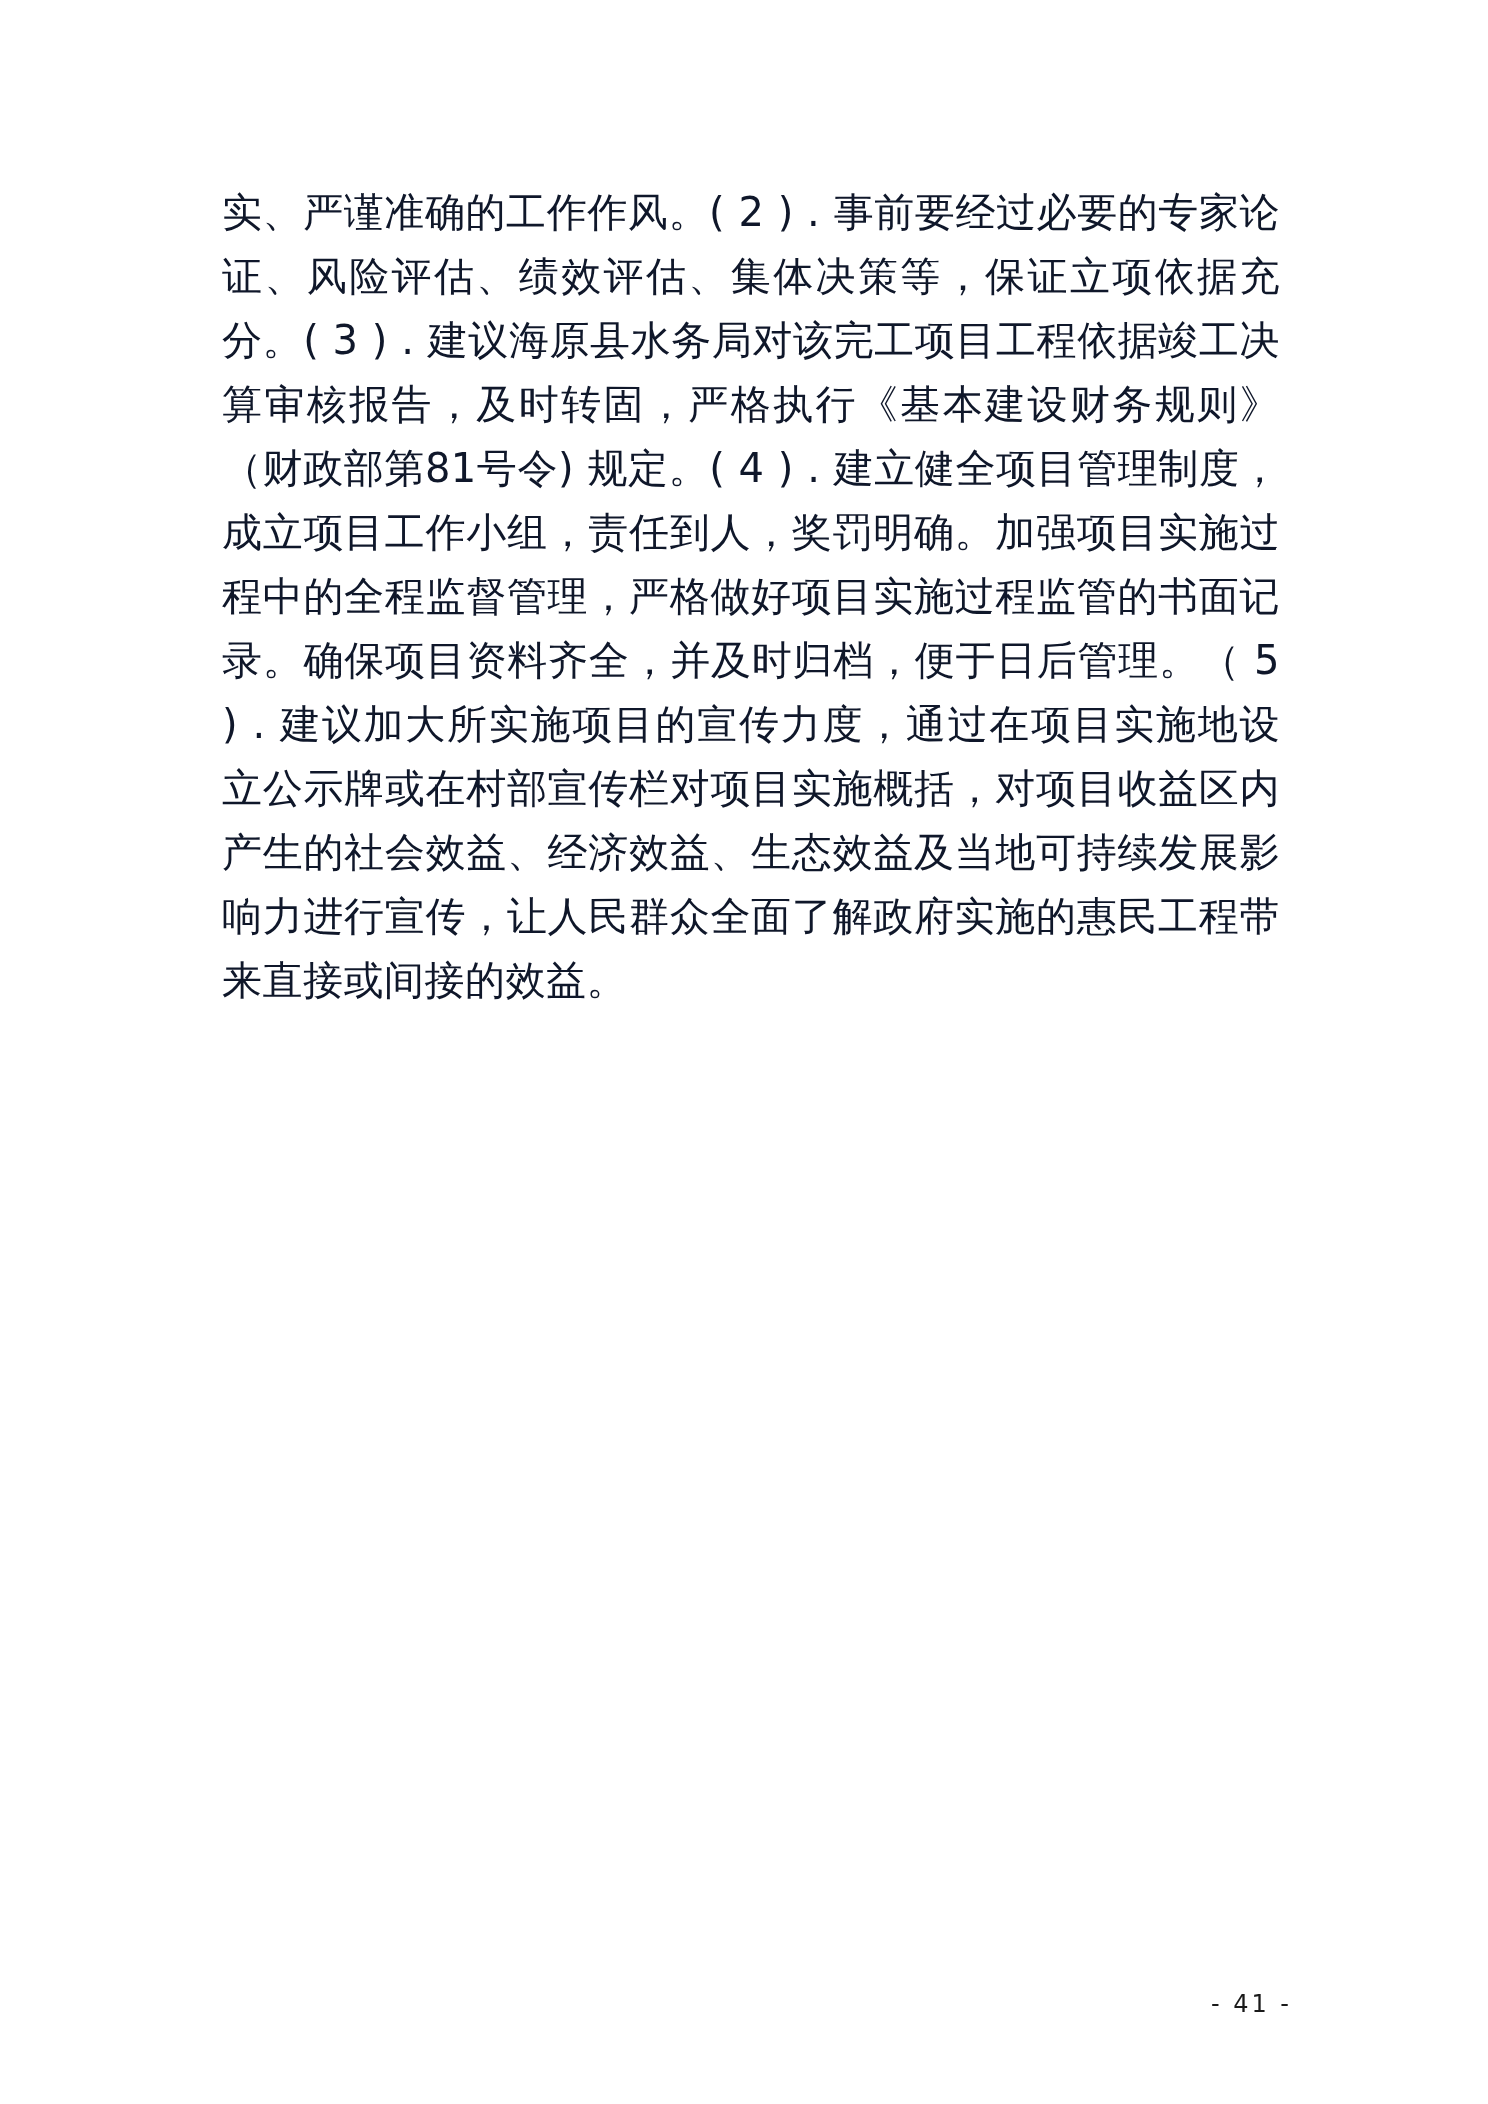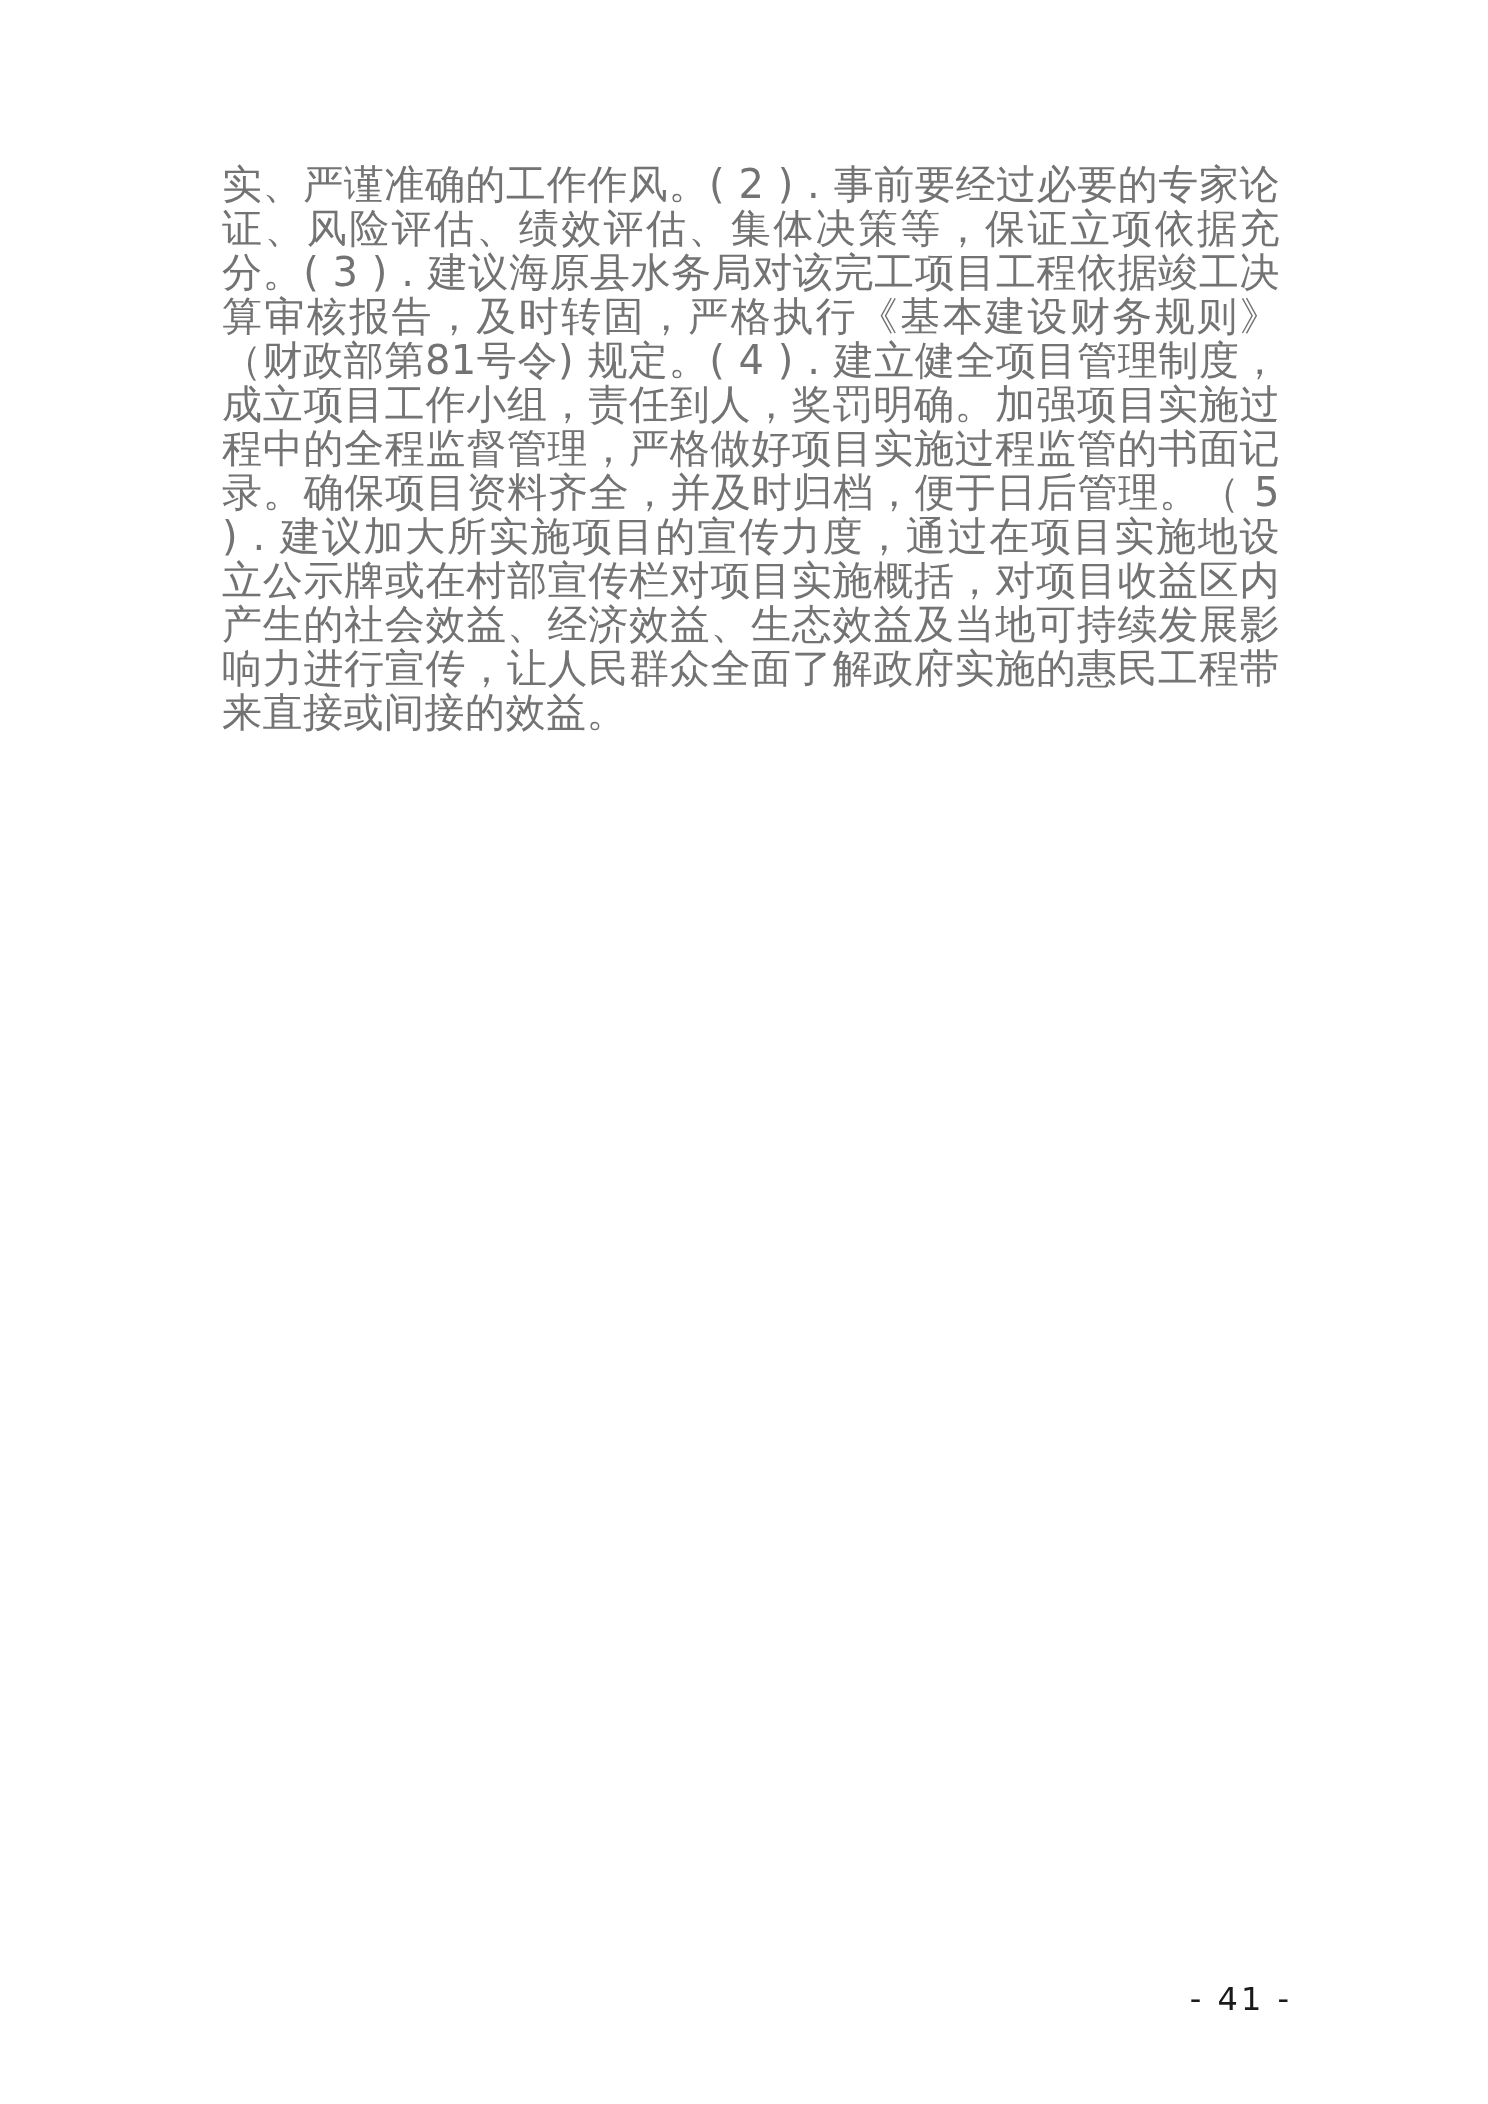--- a/index.html
+++ b/index.html
@@ -19,35 +19,35 @@
     position: absolute;
     left: 0;
     top: 0;
     width: 1488px;
     height: 2104px;
     background: #ffffff;
   }
   .body-text {
     position: absolute;
     left: 222px;
-    top: 162px;
+    top: 180px;
     width: 1058px;
     font-size: 40px;
-    line-height: 44px;
+    line-height: 64px;
     text-align: justify;
     text-justify: inter-ideograph;
     letter-spacing: 0.5px;
-    color: #737373;
+    color: #0f172a;
     font-family: "DejaVu Sans", sans-serif;
   }
   .page-number {
     position: absolute;
     right: 196px;
     bottom: 86px;
-    font-size: 32px;
+    font-size: 24px;
     letter-spacing: 3px;
     color: #1a1a1a;
     font-family: "DejaVu Sans", sans-serif;
   }
 </style>
 </head>
 <body>
 
 <div class="page">
   <div class="body-text">实、严谨准确的工作作风。( 2 ) . 事前要经过必要的专家论证、风险评估、绩效评估、集体决策等，保证立项依据充分。( 3 ) . 建议海原县水务局对该完工项目工程依据竣工决算审核报告，及时转固，严格执行《基本建设财务规则》（财政部第81号令) 规定。( 4 ) . 建立健全项目管理制度，成立项目工作小组，责任到人，奖罚明确。加强项目实施过程中的全程监督管理，严格做好项目实施过程监管的书面记录。确保项目资料齐全，并及时归档，便于日后管理。（ 5 ) . 建议加大所实施项目的宣传力度，通过在项目实施地设立公示牌或在村部宣传栏对项目实施概括，对项目收益区内产生的社会效益、经济效益、生态效益及当地可持续发展影响力进行宣传，让人民群众全面了解政府实施的惠民工程带来直接或间接的效益。</div>

